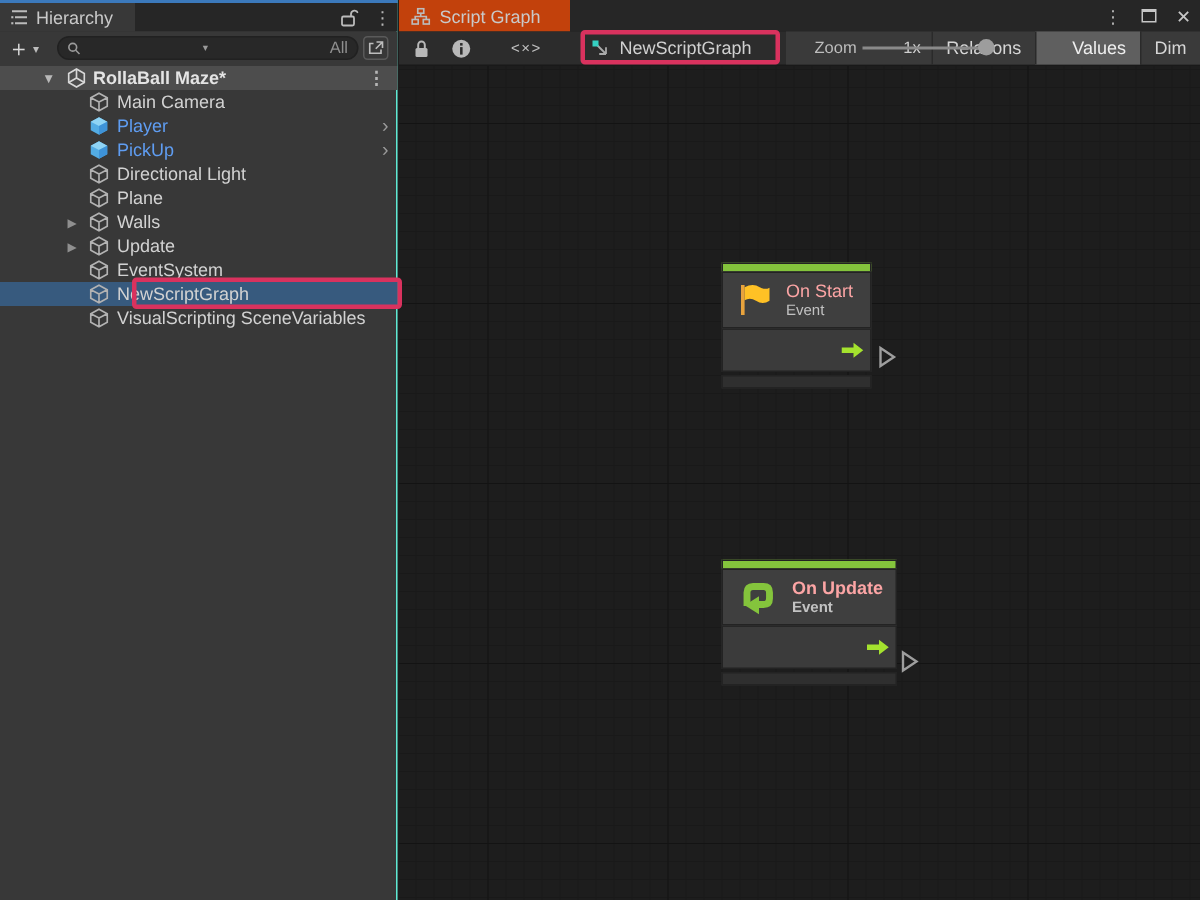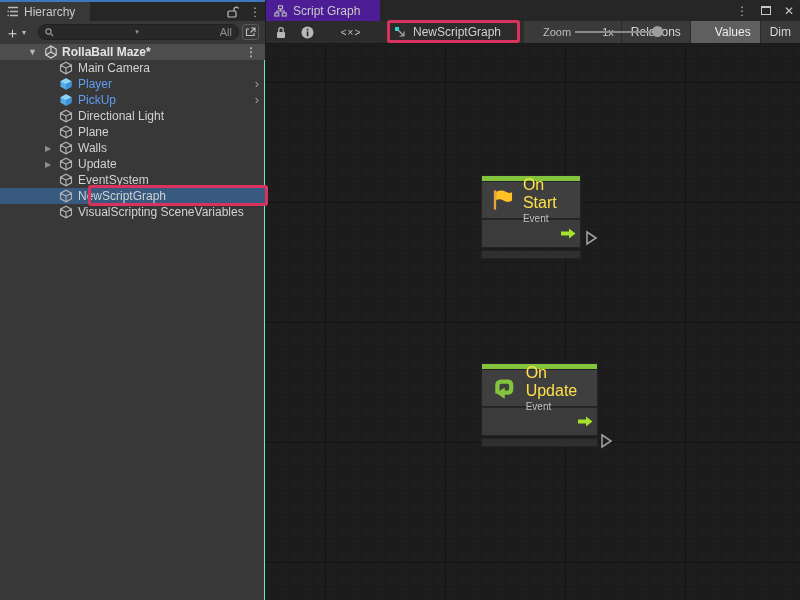--- a/index.html
+++ b/index.html
@@ -36,21 +36,21 @@
   .hrow .obj-icon { position:absolute; left:59px; top:1px; }
   .hrow .lbl { position:absolute; left:78px; white-space:nowrap; }
   .hrow.prefab .lbl { color:#5f9df2; }
   .hrow .right-chevron { position:absolute; right:6px; color:#9a9a9a; font-size:13px; line-height:1; top:1px; }
 
   .annotation-box { position:absolute; border:3px solid #d9325e; border-radius:3px; z-index:50; }
 
   
   #graph-panel { position:absolute; left:266px; top:0; width:534px; height:600px; }
   #graph-tabbar { position:absolute; left:0; top:0; width:534px; height:21px; background:#262626; }
-  #graph-tab { position:absolute; left:0; top:0; width:114px; height:21px; background:#4c1d95; display:flex; align-items:center; gap:6px; padding-left:8px; color:#c9c9c9; font-size:12px; }
+  #graph-tab { position:absolute; left:0; top:0; width:114px; height:21px; background:#c2410c; display:flex; align-items:center; gap:6px; padding-left:8px; color:#c9c9c9; font-size:12px; }
   #window-controls { position:absolute; right:6px; top:0; height:21px; display:flex; align-items:center; gap:13px; color:#c6c6c6; }
   #maximize-icon { width:10px; height:9px; border:1px solid #c6c6c6; border-top-width:2px; }
   #close-icon { font-size:12px; }
 
   #vs-toolbar { position:absolute; left:0; top:21px; width:534px; height:23px; background:#2c2c2c; border-bottom:1px solid #191919; }
   #vs-toolbar-right { position:absolute; left:258px; top:0; width:276px; height:22px; background:#3a3a3a; display:flex; align-items:center; }
   .vs-icon-btn { position:absolute; top:0; height:22px; display:flex; align-items:center; justify-content:center; }
   #code-icon { color:#c0c0c0; font-size:10px; letter-spacing:1px; }
   #graph-name-btn { position:absolute; left:128px; top:0; height:22px; display:flex; align-items:center; gap:6px; color:#d0d0d0; font-size:12px; }
   #zoom-label { color:#bdbdbd; font-size:11px; margin-left:19px; }
@@ -68,21 +68,21 @@
       linear-gradient(#131313 1px, transparent 1px),
       linear-gradient(90deg, #131313 1px, transparent 1px),
       linear-gradient(#191919 1px, transparent 1px),
       linear-gradient(90deg, #191919 1px, transparent 1px);
     background-size:120px 120px, 120px 120px, 12px 12px, 12px 12px;
     background-position:0 38px, 59px 0, 0 2px, 11px 0; }
 
   .vs-node { position:absolute; }
   .node-accent { height:6px; background:#84c43c; border:1px solid #232323; border-bottom:none; }
   .node-header { height:38px; background:#3f3f3f; border:1px solid #232323; display:flex; align-items:center; gap:8px; padding-left:8px; }
-  .node-title { font-size:16px; color:#fde047; }
+  .node-title { font-size:12px; color:#fca5a5; }
   .node-sub { font-size:10px; color:#c2c2c2; margin-top:1px; }
   .node-ports { height:29px; background:#3b3b3b; border:1px solid #232323; border-top:1px solid #262626; display:flex; align-items:center; justify-content:flex-end; padding-right:4px; }
   .node-footer { height:9px; background:#2f2f2f; border:1px solid #232323; margin-top:2px; }
   .port-tri { position:absolute; }
 </style>
 </head>
 <body>
 
 <div id="screen">
 
@@ -288,21 +288,21 @@
           <svg width="15" height="11" viewBox="0 0 15 11">
             <path d="M0,3.6 H8 V0.5 L14.5,5.5 L8,10.5 V7.4 H0 Z" fill="#a4e22e"></path>
           </svg>
         </div>
         <div class="node-footer"></div>
       </div>
       <svg class="port-tri" style="left:319px; top:186px;" width="13" height="16" viewBox="0 0 13 16">
         <path d="M2,2 L11,8 L2,14 Z" fill="#1d1d1d" stroke="#9e9e9e" stroke-width="1.6"></path>
       </svg>
 
-      <div class="vs-node" style="left:215px; top:319px; width:117px;">
+      <div class="vs-node" style="left:215px; top:329px; width:117px;font-weight:bold;">
         <div class="node-accent"></div>
         <div class="node-header">
           <svg width="30" height="27" viewBox="0 0 30 27">
             <path d="M8,19 V10 Q8,6 12,6 H19 Q23,6 23,10 V14 Q23,18 19,18 H15" fill="none" stroke="#84c43c" stroke-width="4.6" stroke-linejoin="round"></path>
             <path d="M16,12.5 L16,24.5 L6.5,18.5 Z" fill="#84c43c"></path>
           </svg>
           <div>
             <div class="node-title">On Update</div>
             <div class="node-sub">Event</div>
           </div>

